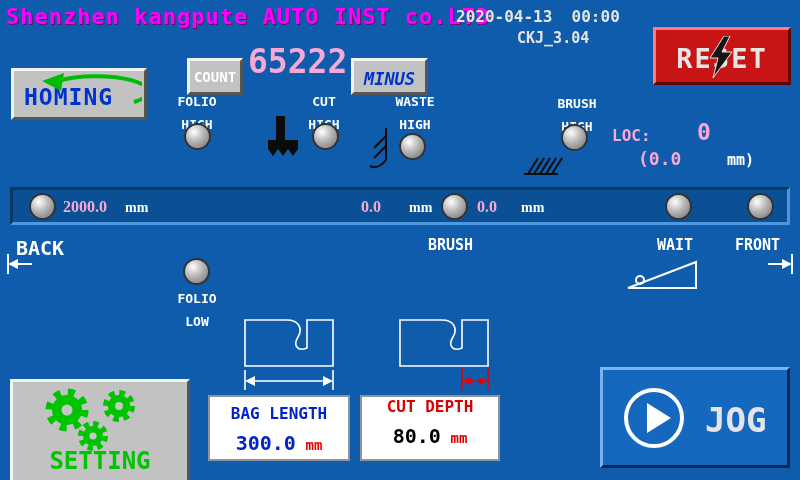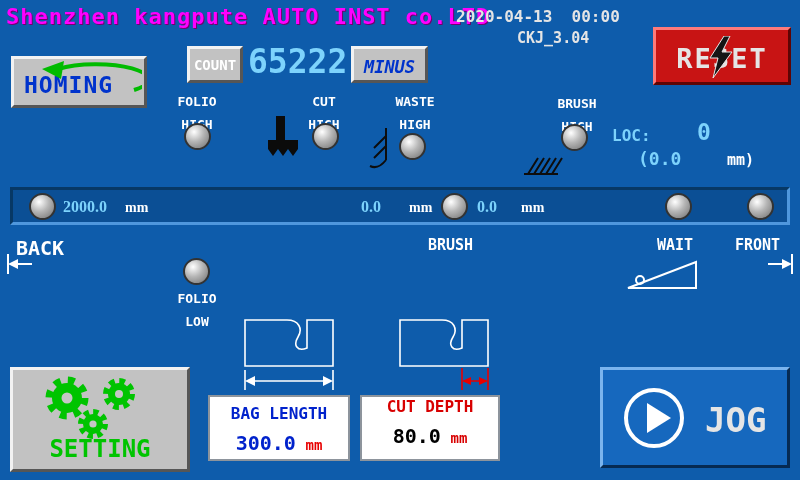--- a/index.html
+++ b/index.html
@@ -1,26 +1,26 @@
 <!DOCTYPE html>
 <html><head>
 <meta charset="utf-8">
 <style>
   * { margin:0; padding:0; box-sizing:border-box; }
   body { background:#222; font-family:"DejaVu Sans Mono", monospace; font-weight:bold; }
   .screen { position:relative; width:800px; height:480px; background:#0e5cab; overflow:hidden; }
   .abs { position:absolute; }
   .magenta { color:#ff00ff; }
   .yellow  { color:#e5e5e5; }
-  .red     { color:#7dd3fc; }
+  .red     { color:#f9a8d4; }
   .white   { color:#ffffff; }
   .plate {
     background:#c2c2c2;
     border-top:3px solid #f2f2f2; border-left:3px solid #f2f2f2;
-    border-bottom:3px solid #565656; border-right:3px solid #565656;
+    border-bottom:3px solid #565656; border-right:3px solid #565656;margin-top:12px;
   }
   .reset-btn {
     background:#c81414;
     border-top:3px solid #ff7a7a; border-left:3px solid #ff7a7a;
     border-bottom:3px solid #5e0404; border-right:3px solid #5e0404;
   }
   .jog-btn {
     background:#1668be;
     border-top:3px solid #7ab4ee; border-left:3px solid #7ab4ee;
     border-bottom:3px solid #062a52; border-right:3px solid #062a52;

